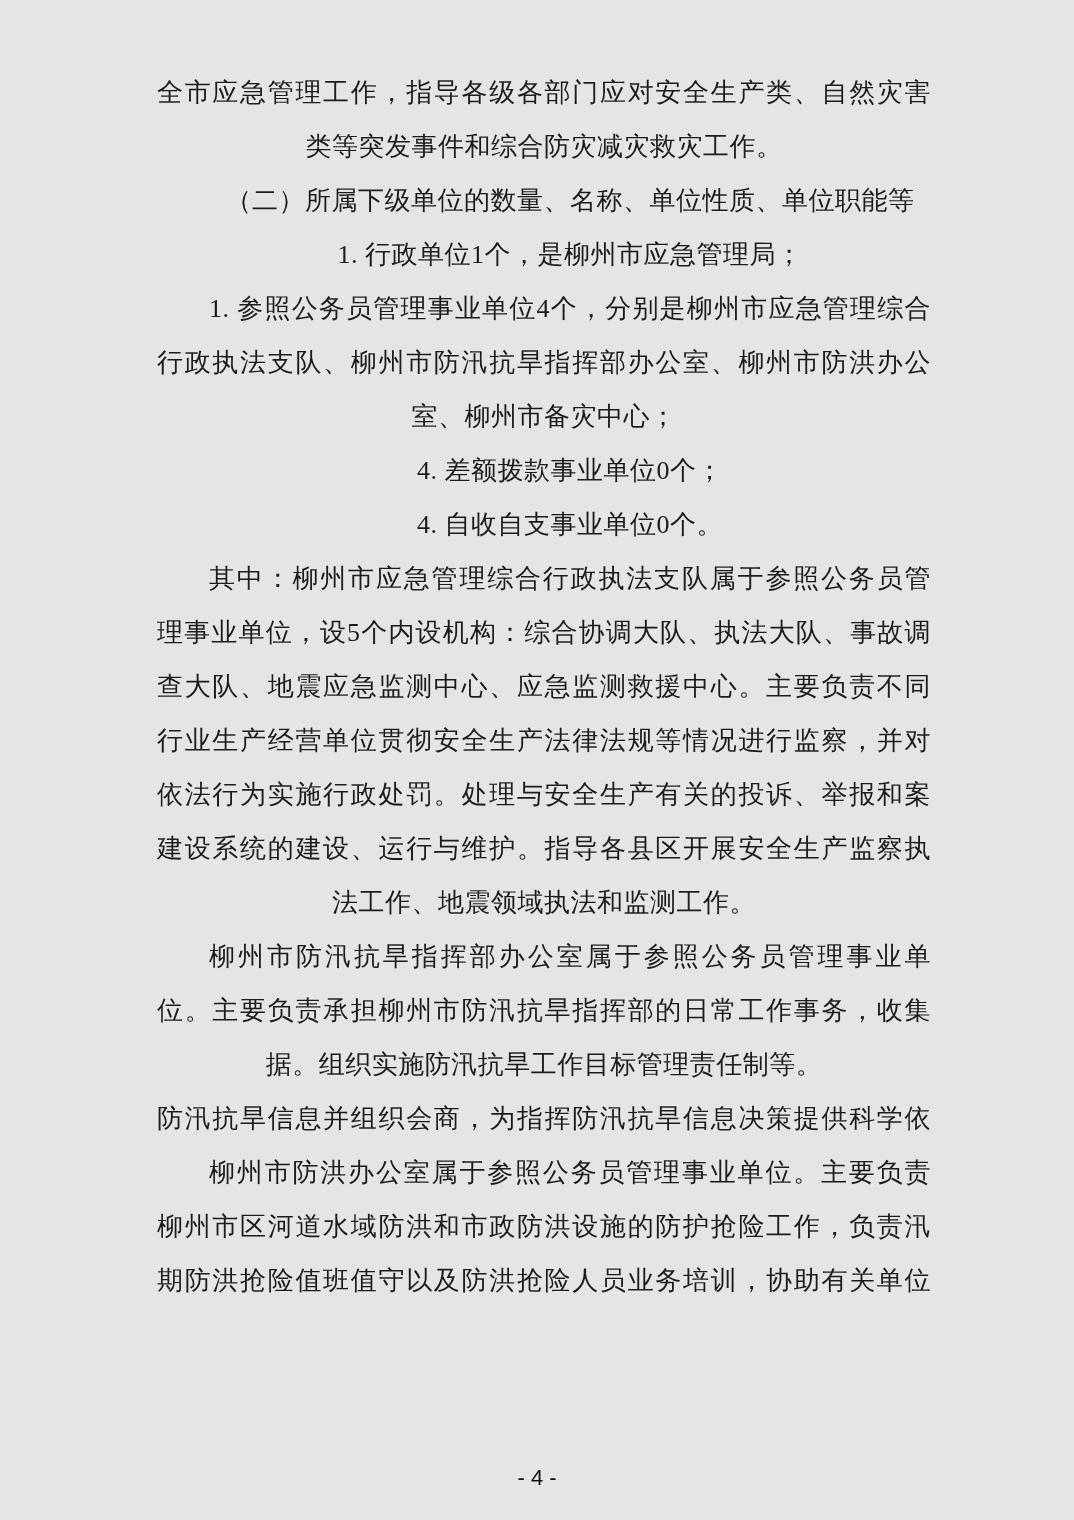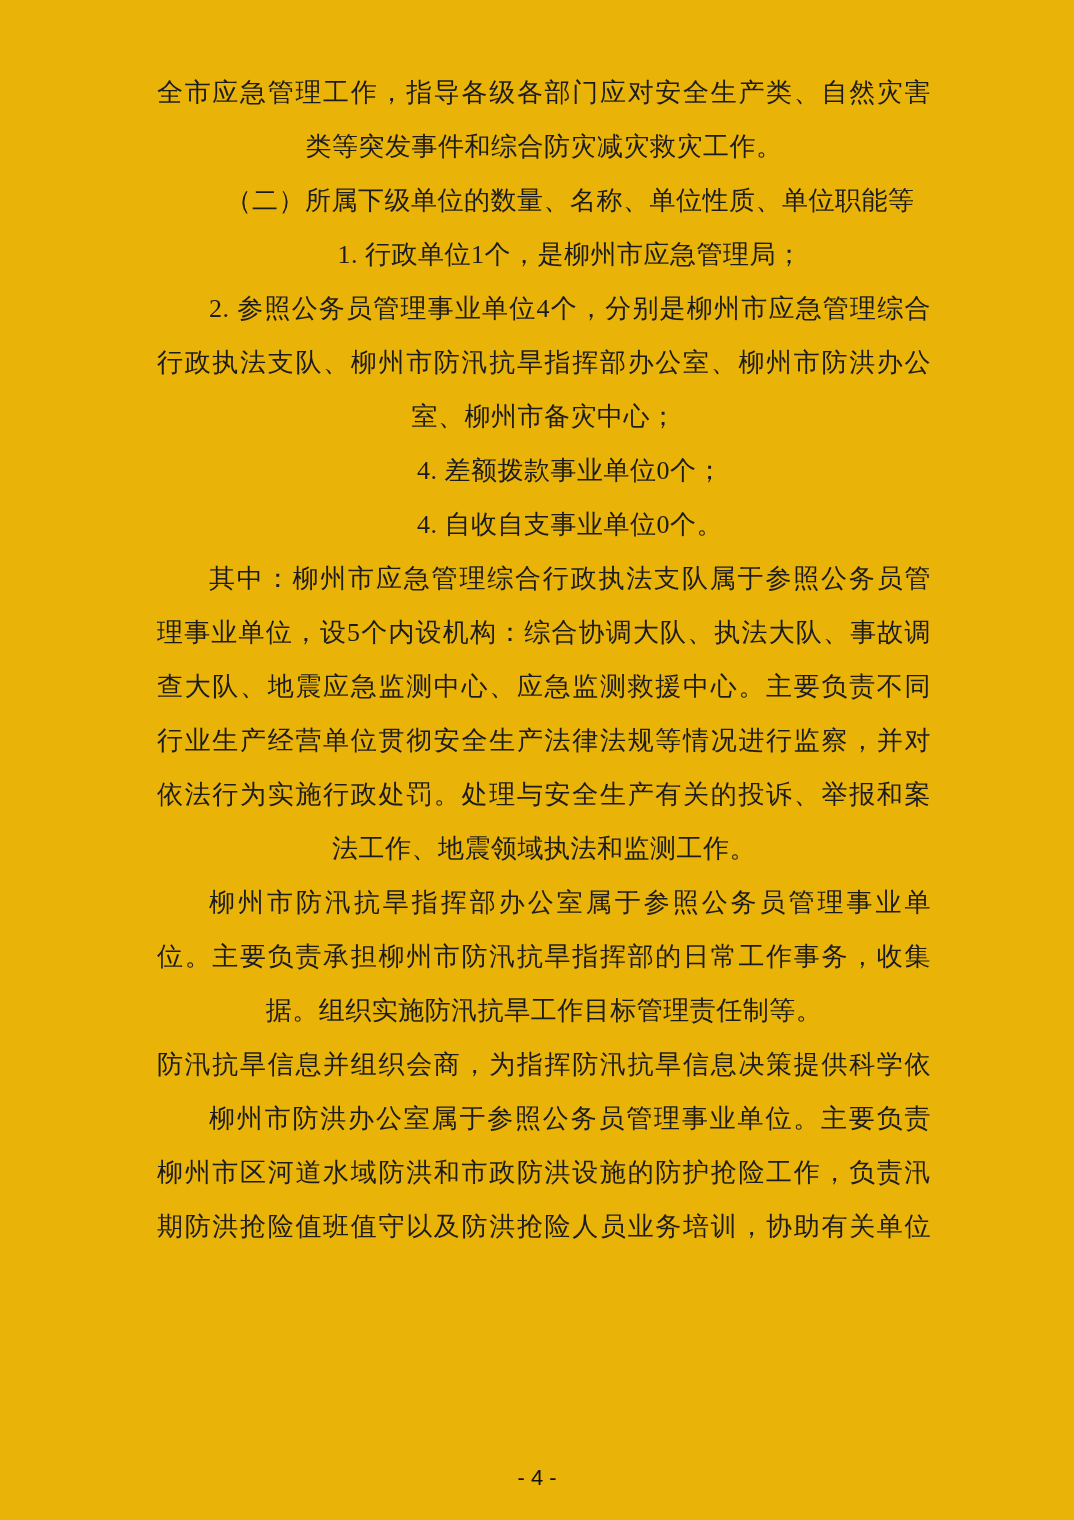--- a/index.html
+++ b/index.html
@@ -4,21 +4,21 @@
 <style>
   html, body {
     margin: 0;
     padding: 0;
     background: #ffffff;
   }
   .page {
     position: relative;
     width: 1074px;
     height: 1520px;
-    background: #eab308;
+    background: #e5e5e5;
     overflow: hidden;
     font-family: "Liberation Serif", "DejaVu Serif", serif;
     color: #1c1c1c;
   }
   .text-block {
     position: absolute;
     left: 157px;
     top: 66px;
     width: 774px;
   }
@@ -54,30 +54,31 @@
 </style>
 </head>
 <body>
 
 <div class="page">
   <div class="text-block">
       <div class="line justify">全市应急管理工作，指导各级各部门应对安全生产类、自然灾害</div>
       <div class="line">类等突发事件和综合防灾减灾救灾工作。</div>
       <div class="line indent">（二）所属下级单位的数量、名称、单位性质、单位职能等</div>
       <div class="line indent">1. 行政单位1个，是柳州市应急管理局；</div>
-      <div class="line indent justify">2. 参照公务员管理事业单位4个，分别是柳州市应急管理综合</div>
+      <div class="line indent justify">1. 参照公务员管理事业单位4个，分别是柳州市应急管理综合</div>
       <div class="line justify">行政执法支队、柳州市防汛抗旱指挥部办公室、柳州市防洪办公</div>
       <div class="line">室、柳州市备灾中心；</div>
       <div class="line indent">4. 差额拨款事业单位0个；</div>
       <div class="line indent">4. 自收自支事业单位0个。</div>
       <div class="line indent justify">其中：柳州市应急管理综合行政执法支队属于参照公务员管</div>
       <div class="line justify">理事业单位，设5个内设机构：综合协调大队、执法大队、事故调</div>
       <div class="line justify">查大队、地震应急监测中心、应急监测救援中心。主要负责不同</div>
       <div class="line justify">行业生产经营单位贯彻安全生产法律法规等情况进行监察，并对</div>
       <div class="line justify">依法行为实施行政处罚。处理与安全生产有关的投诉、举报和案</div>
+      <div class="line justify">建设系统的建设、运行与维护。指导各县区开展安全生产监察执</div>
       <div class="line">法工作、地震领域执法和监测工作。</div>
       <div class="line indent justify">柳州市防汛抗旱指挥部办公室属于参照公务员管理事业单</div>
       <div class="line justify">位。主要负责承担柳州市防汛抗旱指挥部的日常工作事务，收集</div>
       <div class="line">据。组织实施防汛抗旱工作目标管理责任制等。</div>
       <div class="line justify">防汛抗旱信息并组织会商，为指挥防汛抗旱信息决策提供科学依</div>
       <div class="line indent justify">柳州市防洪办公室属于参照公务员管理事业单位。主要负责</div>
       <div class="line justify">柳州市区河道水域防洪和市政防洪设施的防护抢险工作，负责汛</div>
       <div class="line justify">期防洪抢险值班值守以及防洪抢险人员业务培训，协助有关单位</div>
     </div>
   <div class="footer">- 4 -</div>

